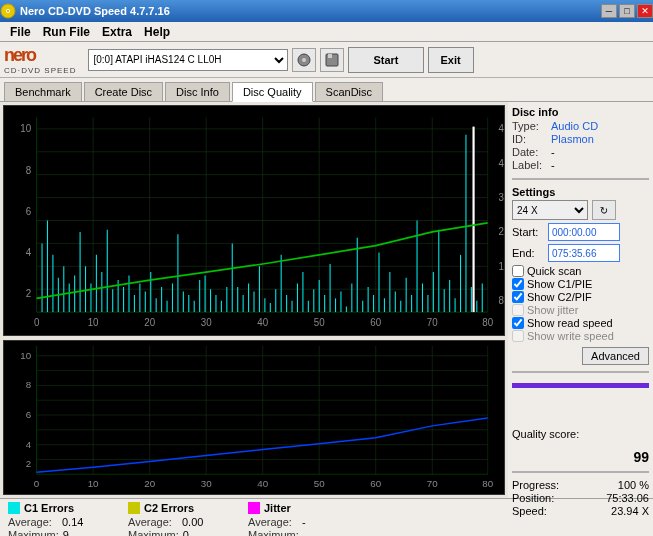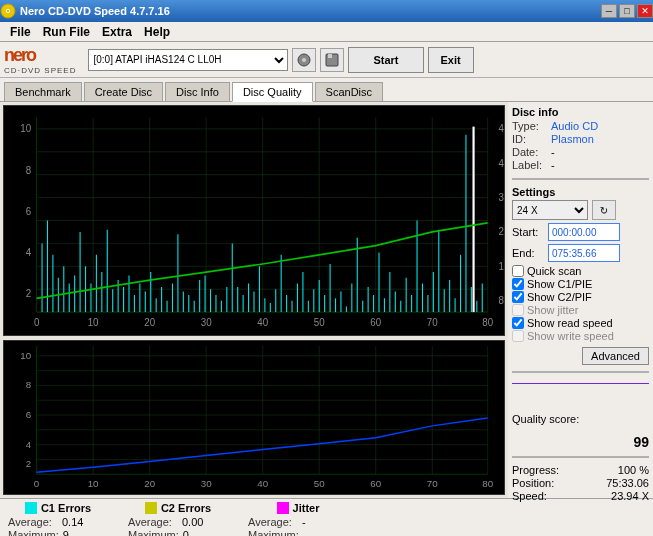--- a/index.html
+++ b/index.html
@@ -53,30 +53,30 @@
     .speed-select { width: 76px; height: 20px; font-size: 10px; border: 1px solid #888; }
     .time-input { width: 72px; height: 18px; font-size: 10px; border: 1px solid #4080ff; background: white; padding: 1px 3px; color: #2060e0; }
     .settings-label { font-size: 11px; min-width: 32px; }
     
     .checkbox-row { display: flex; align-items: center; gap: 3px; margin-bottom: 1px; font-size: 11px; }
     .checkbox-row input { width: 12px; height: 12px; }
     .checkbox-row.disabled { color: #888; }
     
     .advanced-btn { background: #e8e8e8; border: 1px solid #888; padding: 2px 8px; font-size: 11px; cursor: pointer; align-self: flex-end; margin-top: 2px; }
     
-    .quality-row { display: flex; justify-content: space-between; align-items: center; font-size: 11px; margin-top: 4px; border-top: 1px solid #6d28d9; padding-top: 3px; text-align: right; }
+    .quality-row { display: flex; justify-content: space-between; align-items: center; font-size: 11px; margin-top: 4px; border-top: 5px solid #6d28d9; padding-top: 14px; text-align: right; }
     .quality-score { font-size: 14px; font-weight: bold; color: #000; margin-top: 47px; }
     
     .progress-section { font-size: 11px; }
     .progress-row { display: flex; justify-content: space-between; margin-bottom: 1px; }
     
     
     .stats-footer { background: #f0ede8; border-top: 1px solid #a0a0a0; padding: 3px 8px; display: flex; gap: 20px; }
     .stat-group { display: flex; flex-direction: column; gap: 1px; min-width: 100px; }
-    .stat-header { display: flex; align-items: center; gap: 4px; font-size: 11px; font-weight: bold; margin-bottom: 1px; justify-content: center; }
+    .stat-header { display: flex; align-items: center; gap: 4px; font-size: 11px; font-weight: bold; margin-bottom: 1px; }
     .color-box { width: 12px; height: 12px; display: inline-block; }
     .stat-row { display: flex; gap: 4px; font-size: 11px; }
     .stat-label { min-width: 50px; color: #333; }
     .stat-value { color: #000; }
 
     
     .chart-svg { position: absolute; top: 0; left: 0; width: 100%; height: 100%; }
   </style>
 </head>
 <body>

